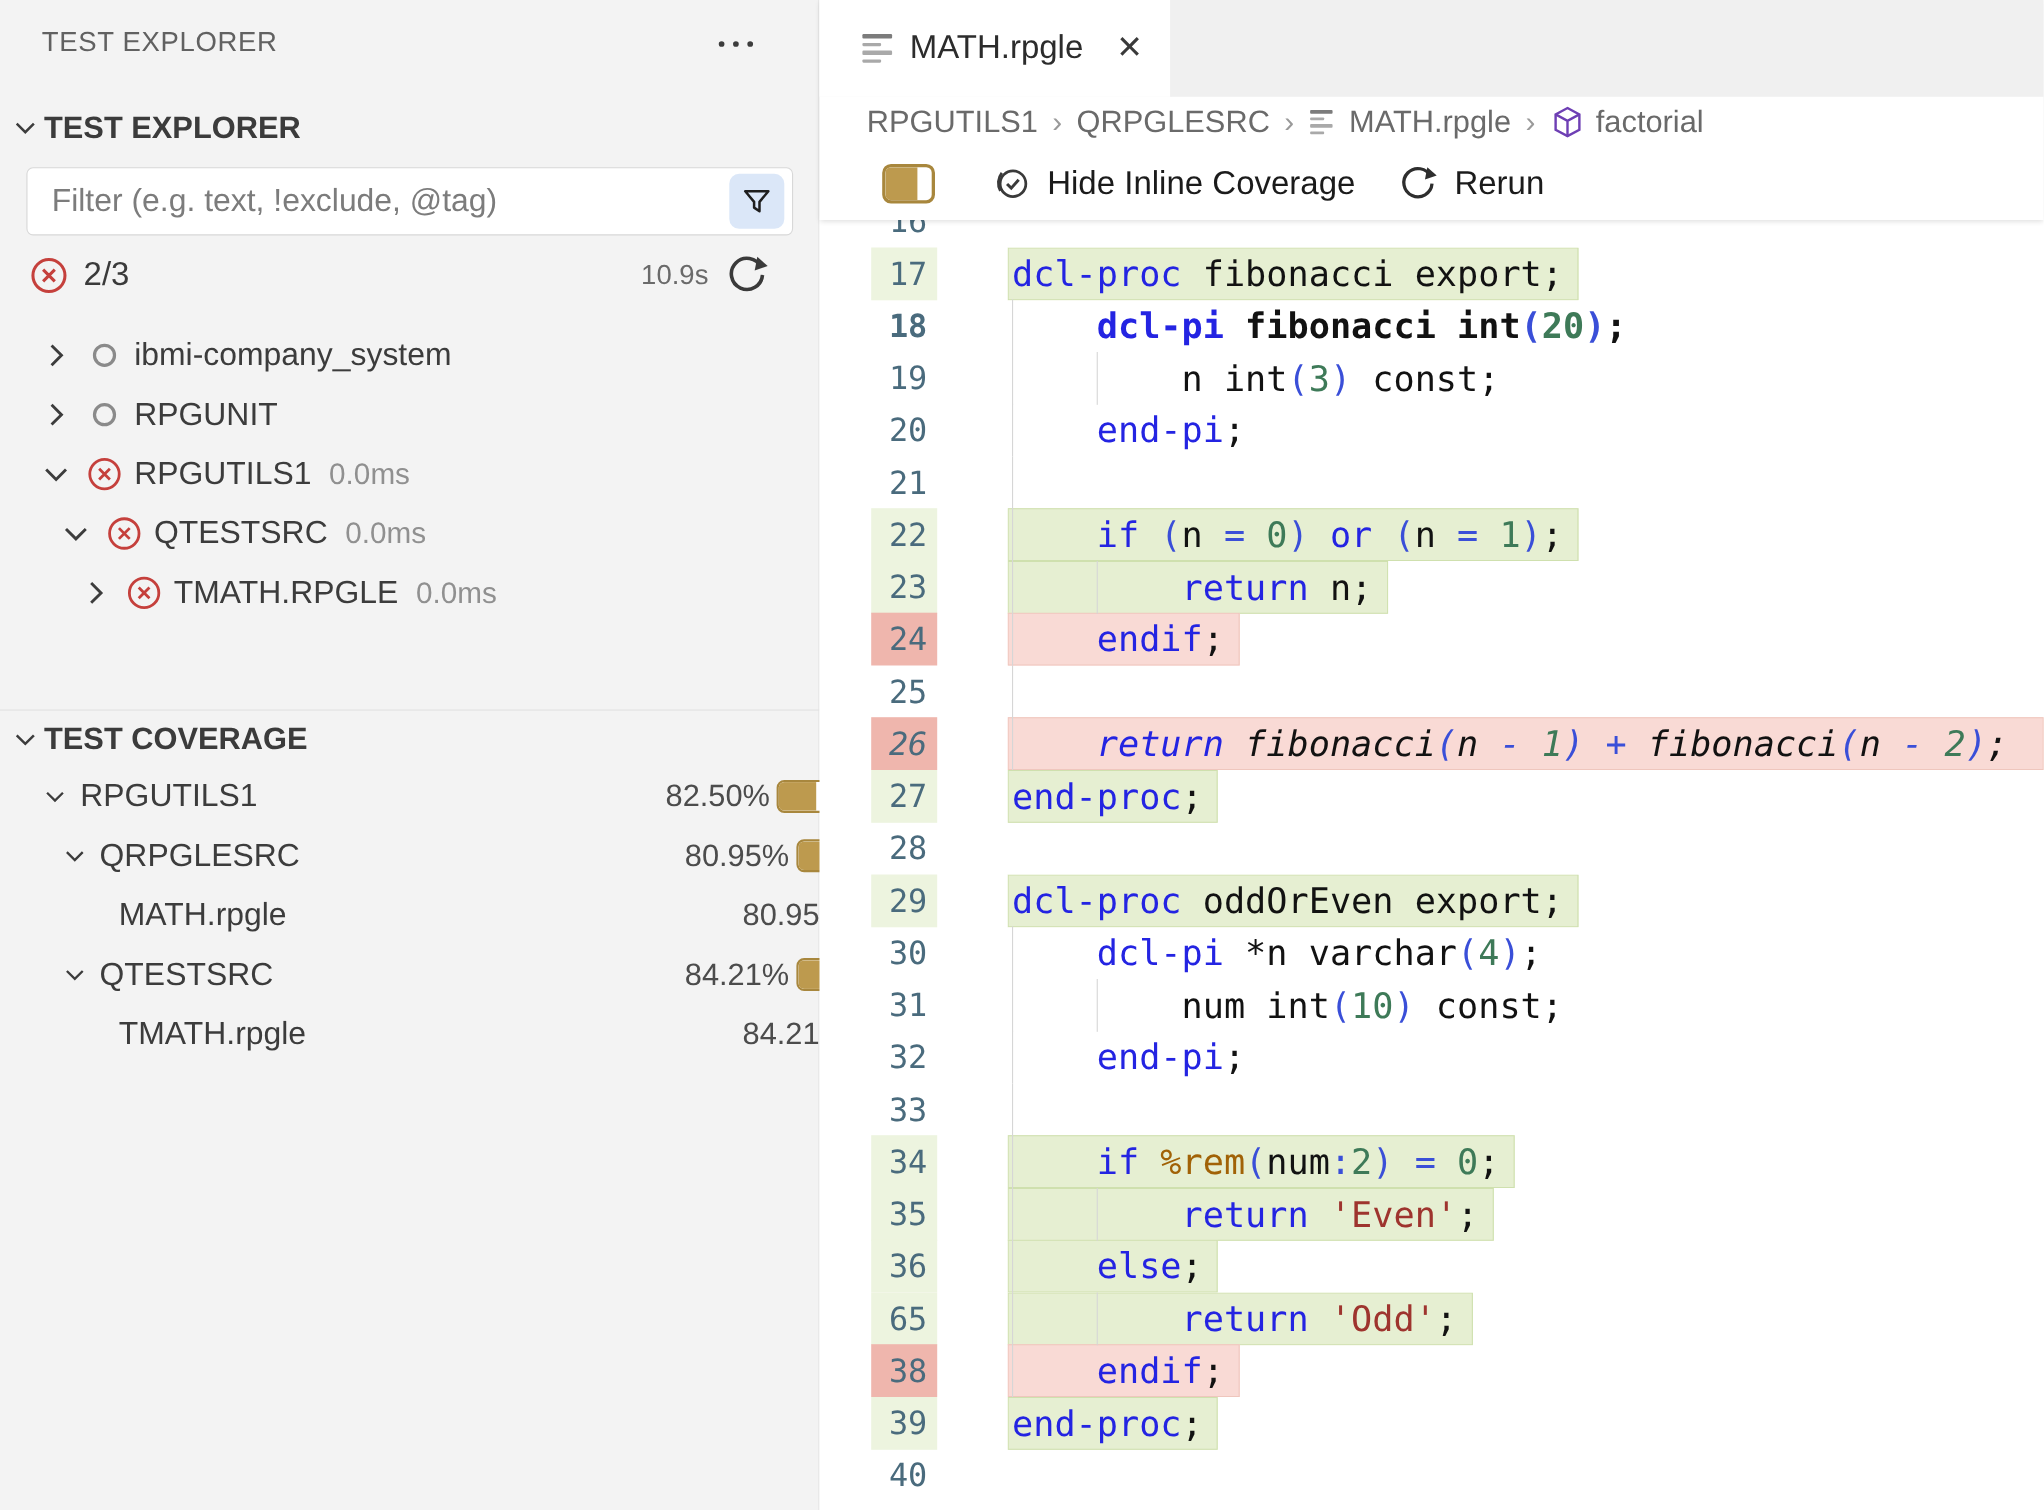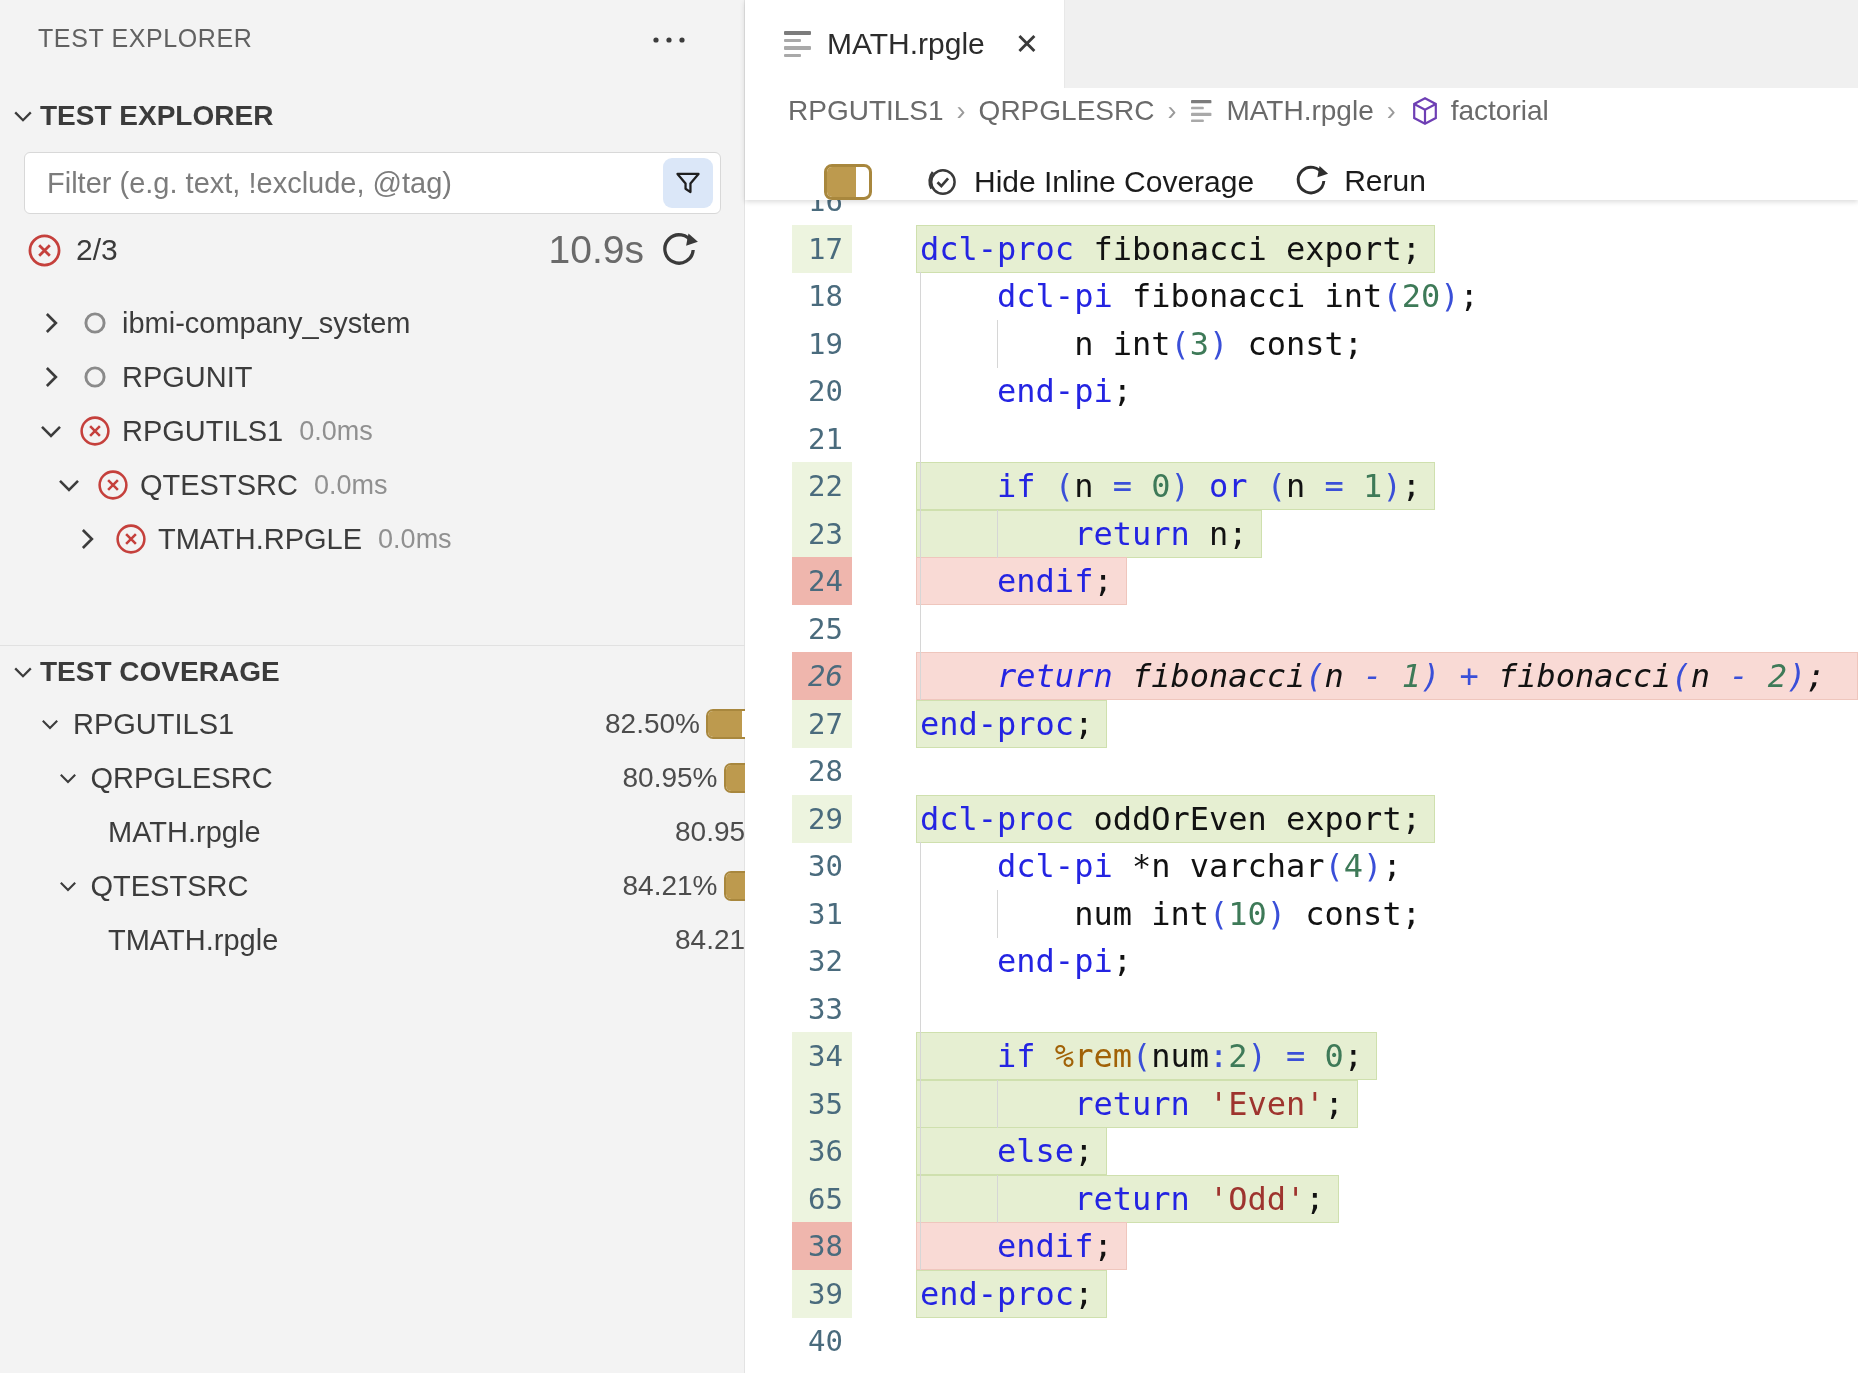--- a/index.html
+++ b/index.html
@@ -20,21 +20,21 @@
   .filter-input{position:absolute;left:0;top:0;width:100%;height:100%;border:none;outline:none;
                 background:transparent;padding:0 70px 0 22px;font-size:29px;color:#333;box-sizing:border-box;
                 font-family:"Liberation Sans",sans-serif;}
   .filter-input::placeholder{color:#7c7c7c;}
   .funnel-btn{position:absolute;right:7px;top:5px;width:50px;height:50px;background:#dbe7f8;border-radius:9px;
               display:flex;align-items:center;justify-content:center;cursor:pointer;}
   .results-row{position:absolute;left:0;top:224px;width:745px;height:52px;display:flex;align-items:center;}
   .results-row .ratio{margin-left:76px;font-size:30px;color:#3a3a3a;text-align:right;}
   .results-row .err{position:absolute;left:26px;top:8px;}
   .results-right{position:absolute;right:45px;top:0;height:52px;display:flex;align-items:center;}
-  .results-right .dur{font-size:39px;color:#6a6a6a;margin-right:14px;}
+  .results-right .dur{font-size:25px;color:#6a6a6a;margin-right:14px;}
   .tree{position:absolute;left:0;top:296px;width:745px;}
   .trow{position:absolute;left:0;width:745px;height:54px;display:flex;align-items:center;cursor:pointer;}
   .trow .chev{width:30px;margin-right:12px;display:flex;justify-content:center;}
   .trow .sicon{width:34px;margin-right:10px;display:flex;justify-content:center;}
   .trow .tlabel{font-size:29px;color:#3c3c3c;white-space:nowrap;}
   .trow .tdur{font-size:27px;color:#909090;margin-left:16px;}
   .divider{position:absolute;left:0;top:645px;width:745px;height:1px;background:#e1e1e1;}
   .covtree{position:absolute;left:0;top:697px;width:745px;}
   .cov-pct{position:absolute;right:83px;font-size:28px;color:#4c4c4c;}
   .cov-bar{position:absolute;right:31px;width:42px;height:26px;border:2px solid #a8873d;border-radius:7px;
@@ -50,21 +50,21 @@
        align-items:center;cursor:pointer;border-right:1px solid #e8e8e8;box-sizing:border-box;}
   .tab .tab-label{margin-left:16px;font-size:30px;color:#2c2c2c;}
   .tab .close{margin-left:30px;font-size:29px;color:#3a3a3a;cursor:pointer;line-height:1;}
   .file-icon{width:27px;display:flex;flex-direction:column;gap:4px;margin-left:39px;}
   .file-icon i{display:block;height:3.5px;background:#a9a9a9;border-radius:1px;}
   .file-icon i:first-child{background:#7c7c7c;}
   .crumbs{position:absolute;left:0;top:88px;width:100%;height:46px;display:flex;align-items:center;padding-left:43px;box-sizing:border-box;}
   .crumb{display:flex;align-items:center;font-size:28px;color:#6a6a6a;cursor:pointer;white-space:nowrap;}
   .crumb .file-icon{margin-left:0;margin-right:10px;transform:scale(.85);}
   .crumb-sep{font-size:27px;color:#9a9a9a;margin:0 13px;}
-  .toolbar{position:absolute;left:0;top:134px;width:100%;height:66px;display:flex;align-items:flex-end;padding-left:79px;box-sizing:border-box;}
+  .toolbar{position:absolute;left:0;top:134px;width:100%;height:66px;display:flex;align-items:center;padding-left:57px;box-sizing:border-box;}
   .gold-toggle{position:relative;width:42px;height:30px;border:3px solid #a8873d;border-radius:8px;background:#fff;overflow:hidden;cursor:pointer;}
   .gold-toggle .fill{position:absolute;left:0;top:0;bottom:0;width:70%;background:#bd9a4e;}
   .tb-btn{display:flex;align-items:center;cursor:pointer;}
   .tb-btn .tb-label{font-size:30px;color:#1b1b1b;margin-left:14px;white-space:nowrap;}
 
   
   .code{position:absolute;left:0;top:0;width:100%;height:1373px;z-index:1;}
   .crow{position:absolute;left:0;width:100%;height:48px;}
   .gut{position:absolute;left:47px;top:0;width:60px;height:100%;display:flex;align-items:center;
        justify-content:flex-end;padding-right:9px;box-sizing:border-box;
@@ -277,21 +277,21 @@
     <div class="code">
         <div class="crow" style="top: 177px;">
           <div class="gut">16</div>
         </div>
         <div class="crow" style="top: 224.5px;">
           <div class="gut g-green">17</div>
           <div class="cline hl-green">
             <pre><span class="tk-kw">dcl-proc</span><span class="tk-pln"> fibonacci export;</span></pre>
           </div>
         </div>
-        <div class="crow" style="top: 272px;">
+        <div class="crow" style="top: 272px; font-weight: bold;">
           <div class="gut">18</div>
           <div class="guide" style="left: 175px;"></div>
           <div class="cline">
             <pre><span class="tk-pln">    </span><span class="tk-kw">dcl-pi</span><span class="tk-pln"> fibonacci int</span><span class="tk-pun">(</span><span class="tk-num">20</span><span class="tk-pun">)</span><span class="tk-pln">;</span></pre>
           </div>
         </div>
         <div class="crow" style="top: 319.5px;">
           <div class="gut">19</div>
           <div class="guide" style="left: 175px;"></div>
           <div class="guide" style="left: 252px;"></div>

